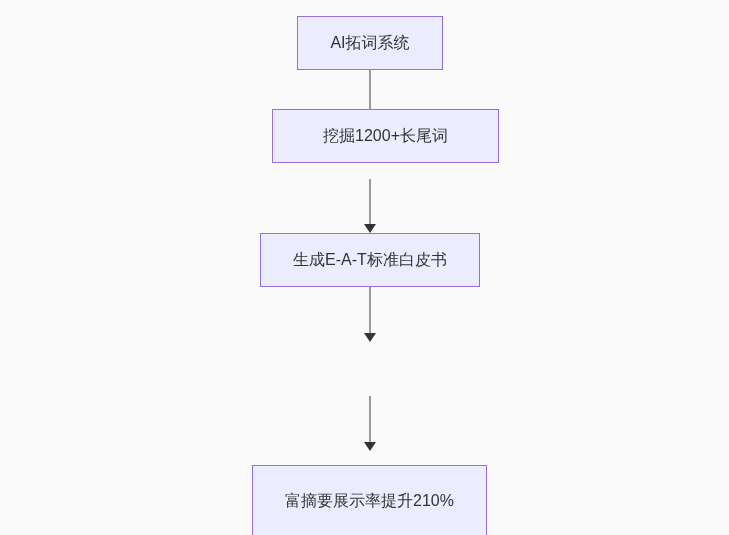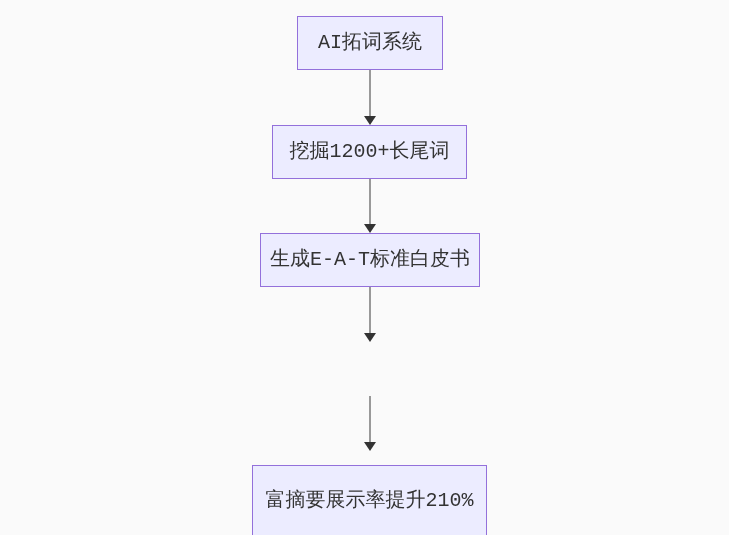--- a/index.html
+++ b/index.html
@@ -19,27 +19,26 @@
     width: 729px;
     height: 535px;
     background: var(--background);
     overflow: hidden;
   }
   .node {
     position: absolute;
     background: var(--node-fill);
     border: 1.5px solid var(--node-border);
     color: var(--text);
-    font-size: 20px;
+    font-size: 16px;
     display: flex;
     align-items: center;
     justify-content: center;
     text-align: center;
     line-height: 1.2;
-    font-family: Liberation Mono, monospace;
   }
   .edge {
     position: absolute;
     width: 14px;
     display: flex;
     flex-direction: column;
     align-items: center;
   }
   .edge .stem {
     width: 2px;
@@ -59,21 +58,21 @@
 
 <div class="canvas">
 
   <div class="node" style="left:297px; top:16px; width:146px; height:54px;">AI拓词系统</div>
 
   <div class="edge" style="left:363px; top:70px; height:55px;">
     <div class="stem"></div>
     <div class="head"></div>
   </div>
 
-  <div class="node" style="left:272px; top:125px; width:195px; height:54px;">挖掘1200+长尾词</div>
+  <div class="node" style="left:272px; top:109px; width:227px; height:54px;">挖掘1200+长尾词</div>
 
   <div class="edge" style="left:363px; top:179px; height:54px;">
     <div class="stem"></div>
     <div class="head"></div>
   </div>
 
   <div class="node" style="left:260px; top:233px; width:220px; height:54px;">生成E-A-T标准白皮书</div>
 
   <div class="edge" style="left:363px; top:287px; height:55px;">
     <div class="stem"></div>

